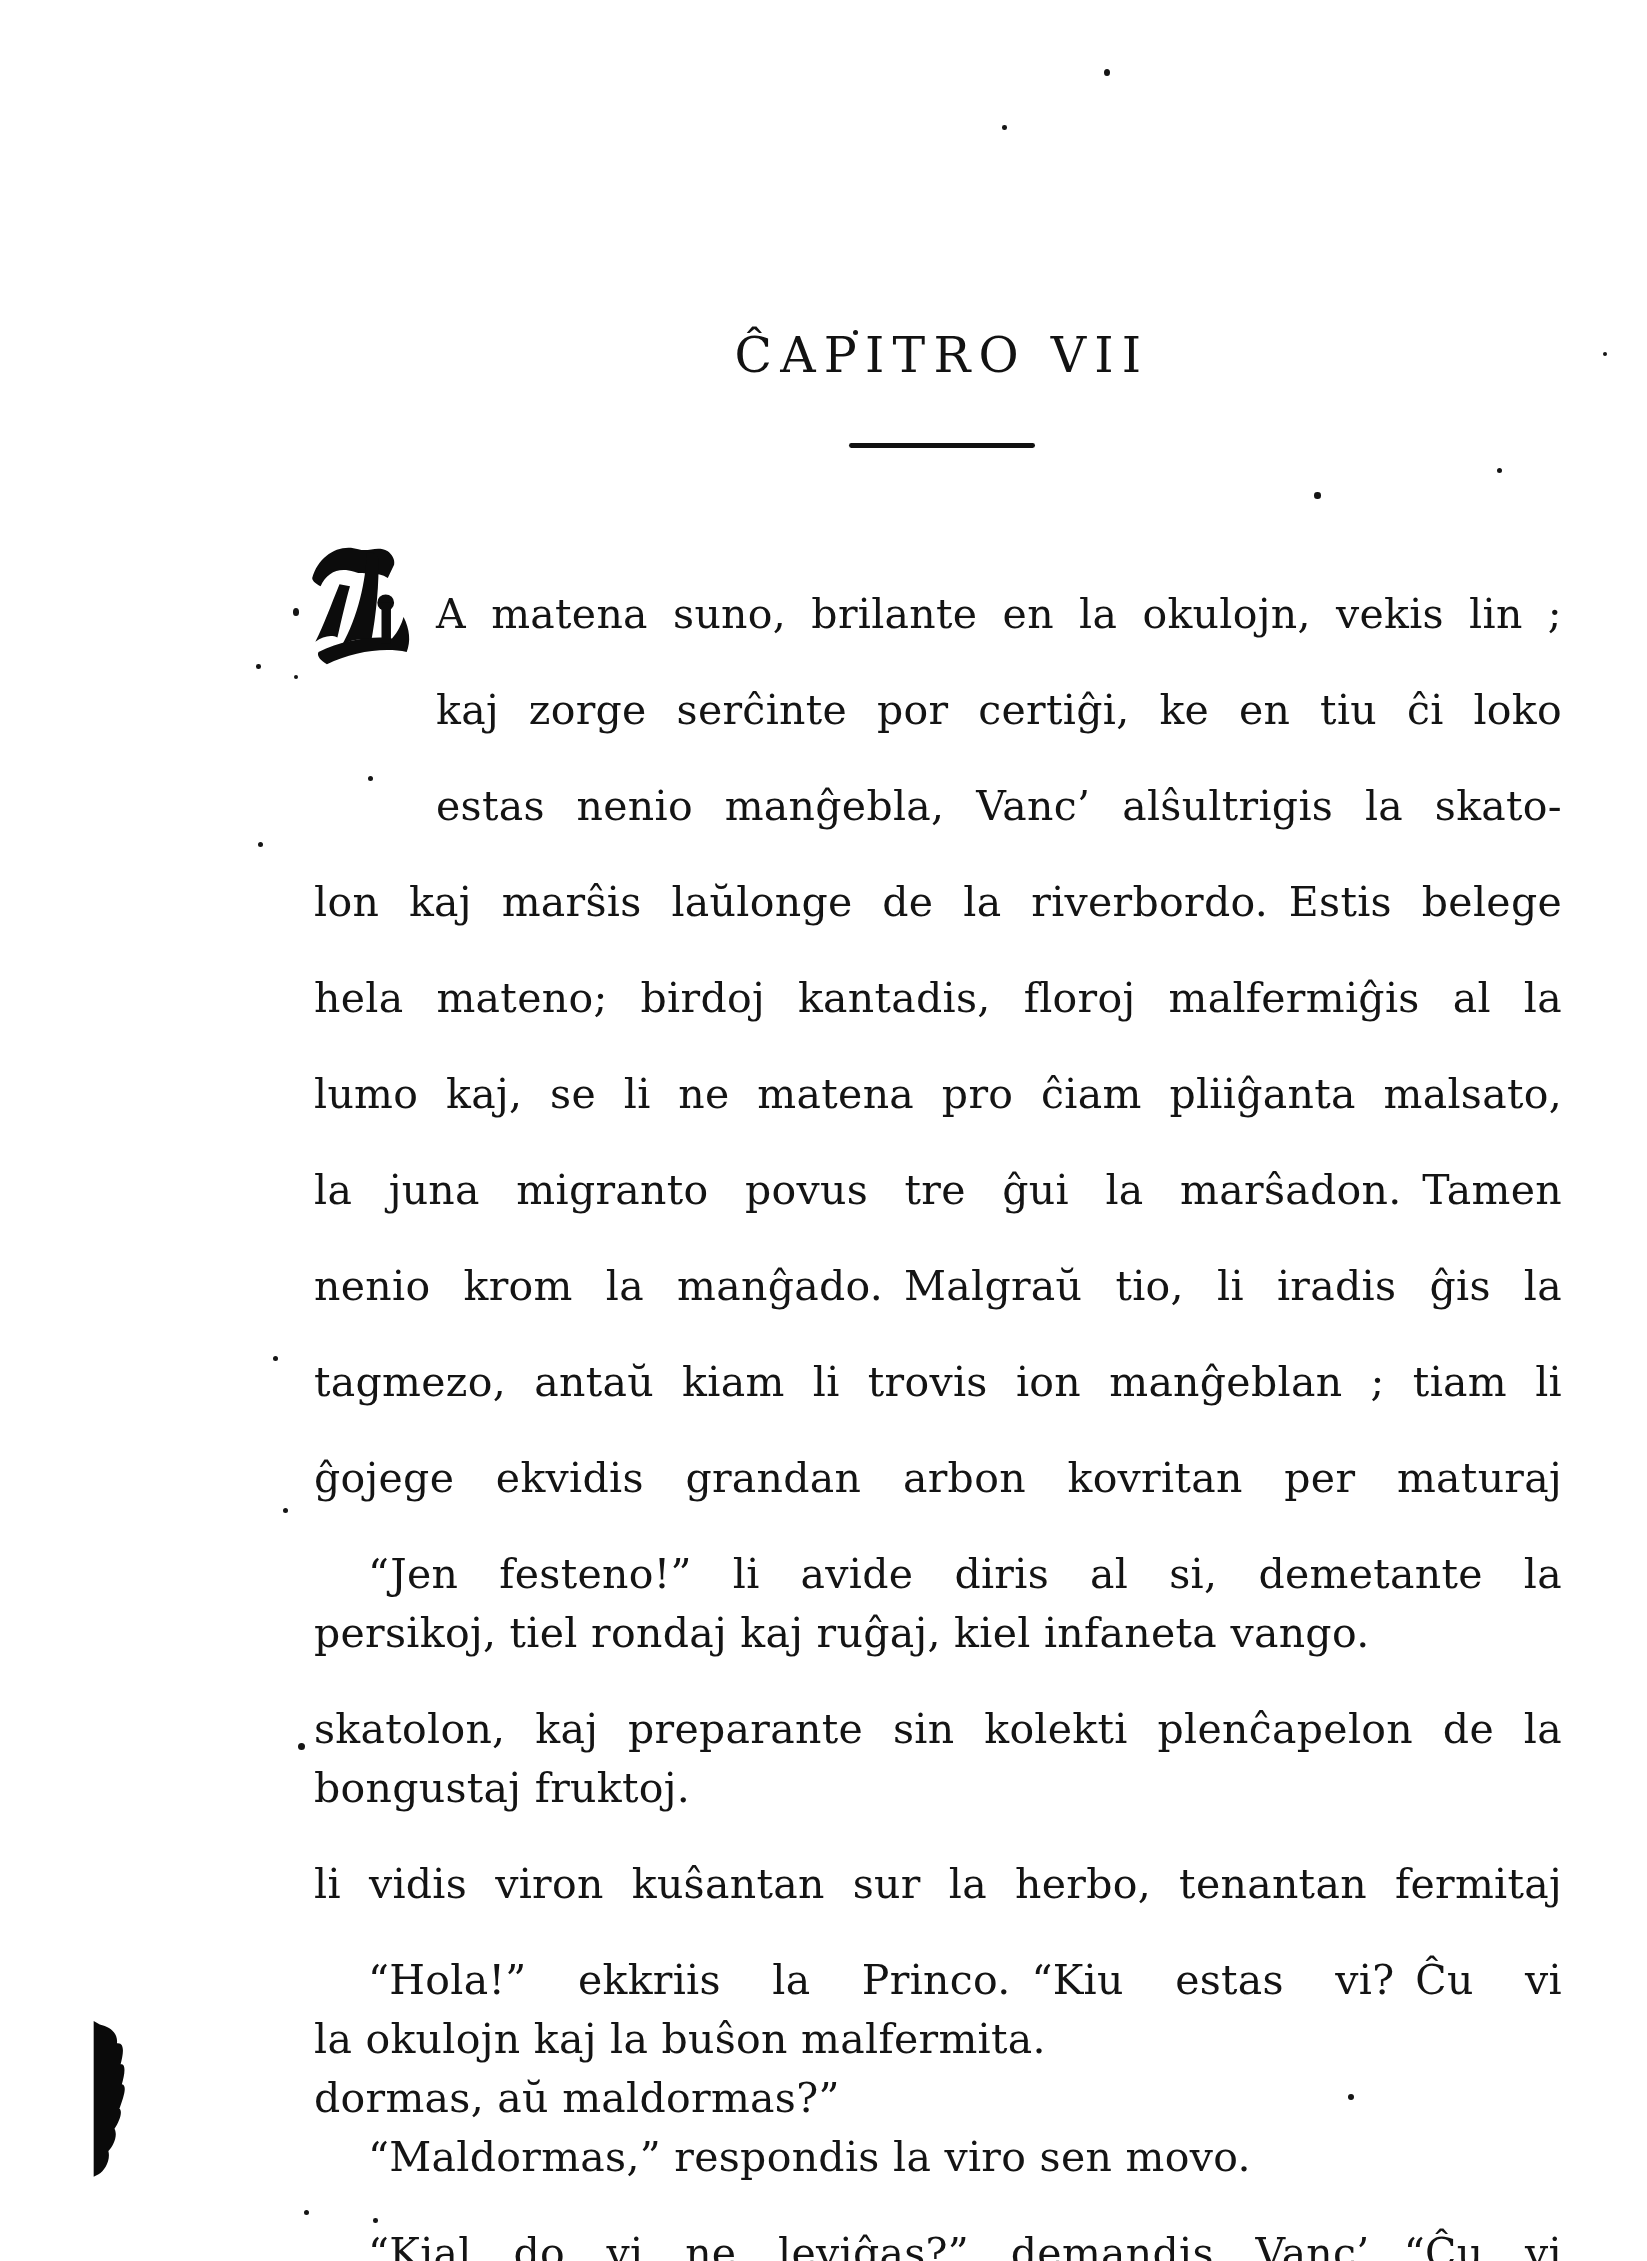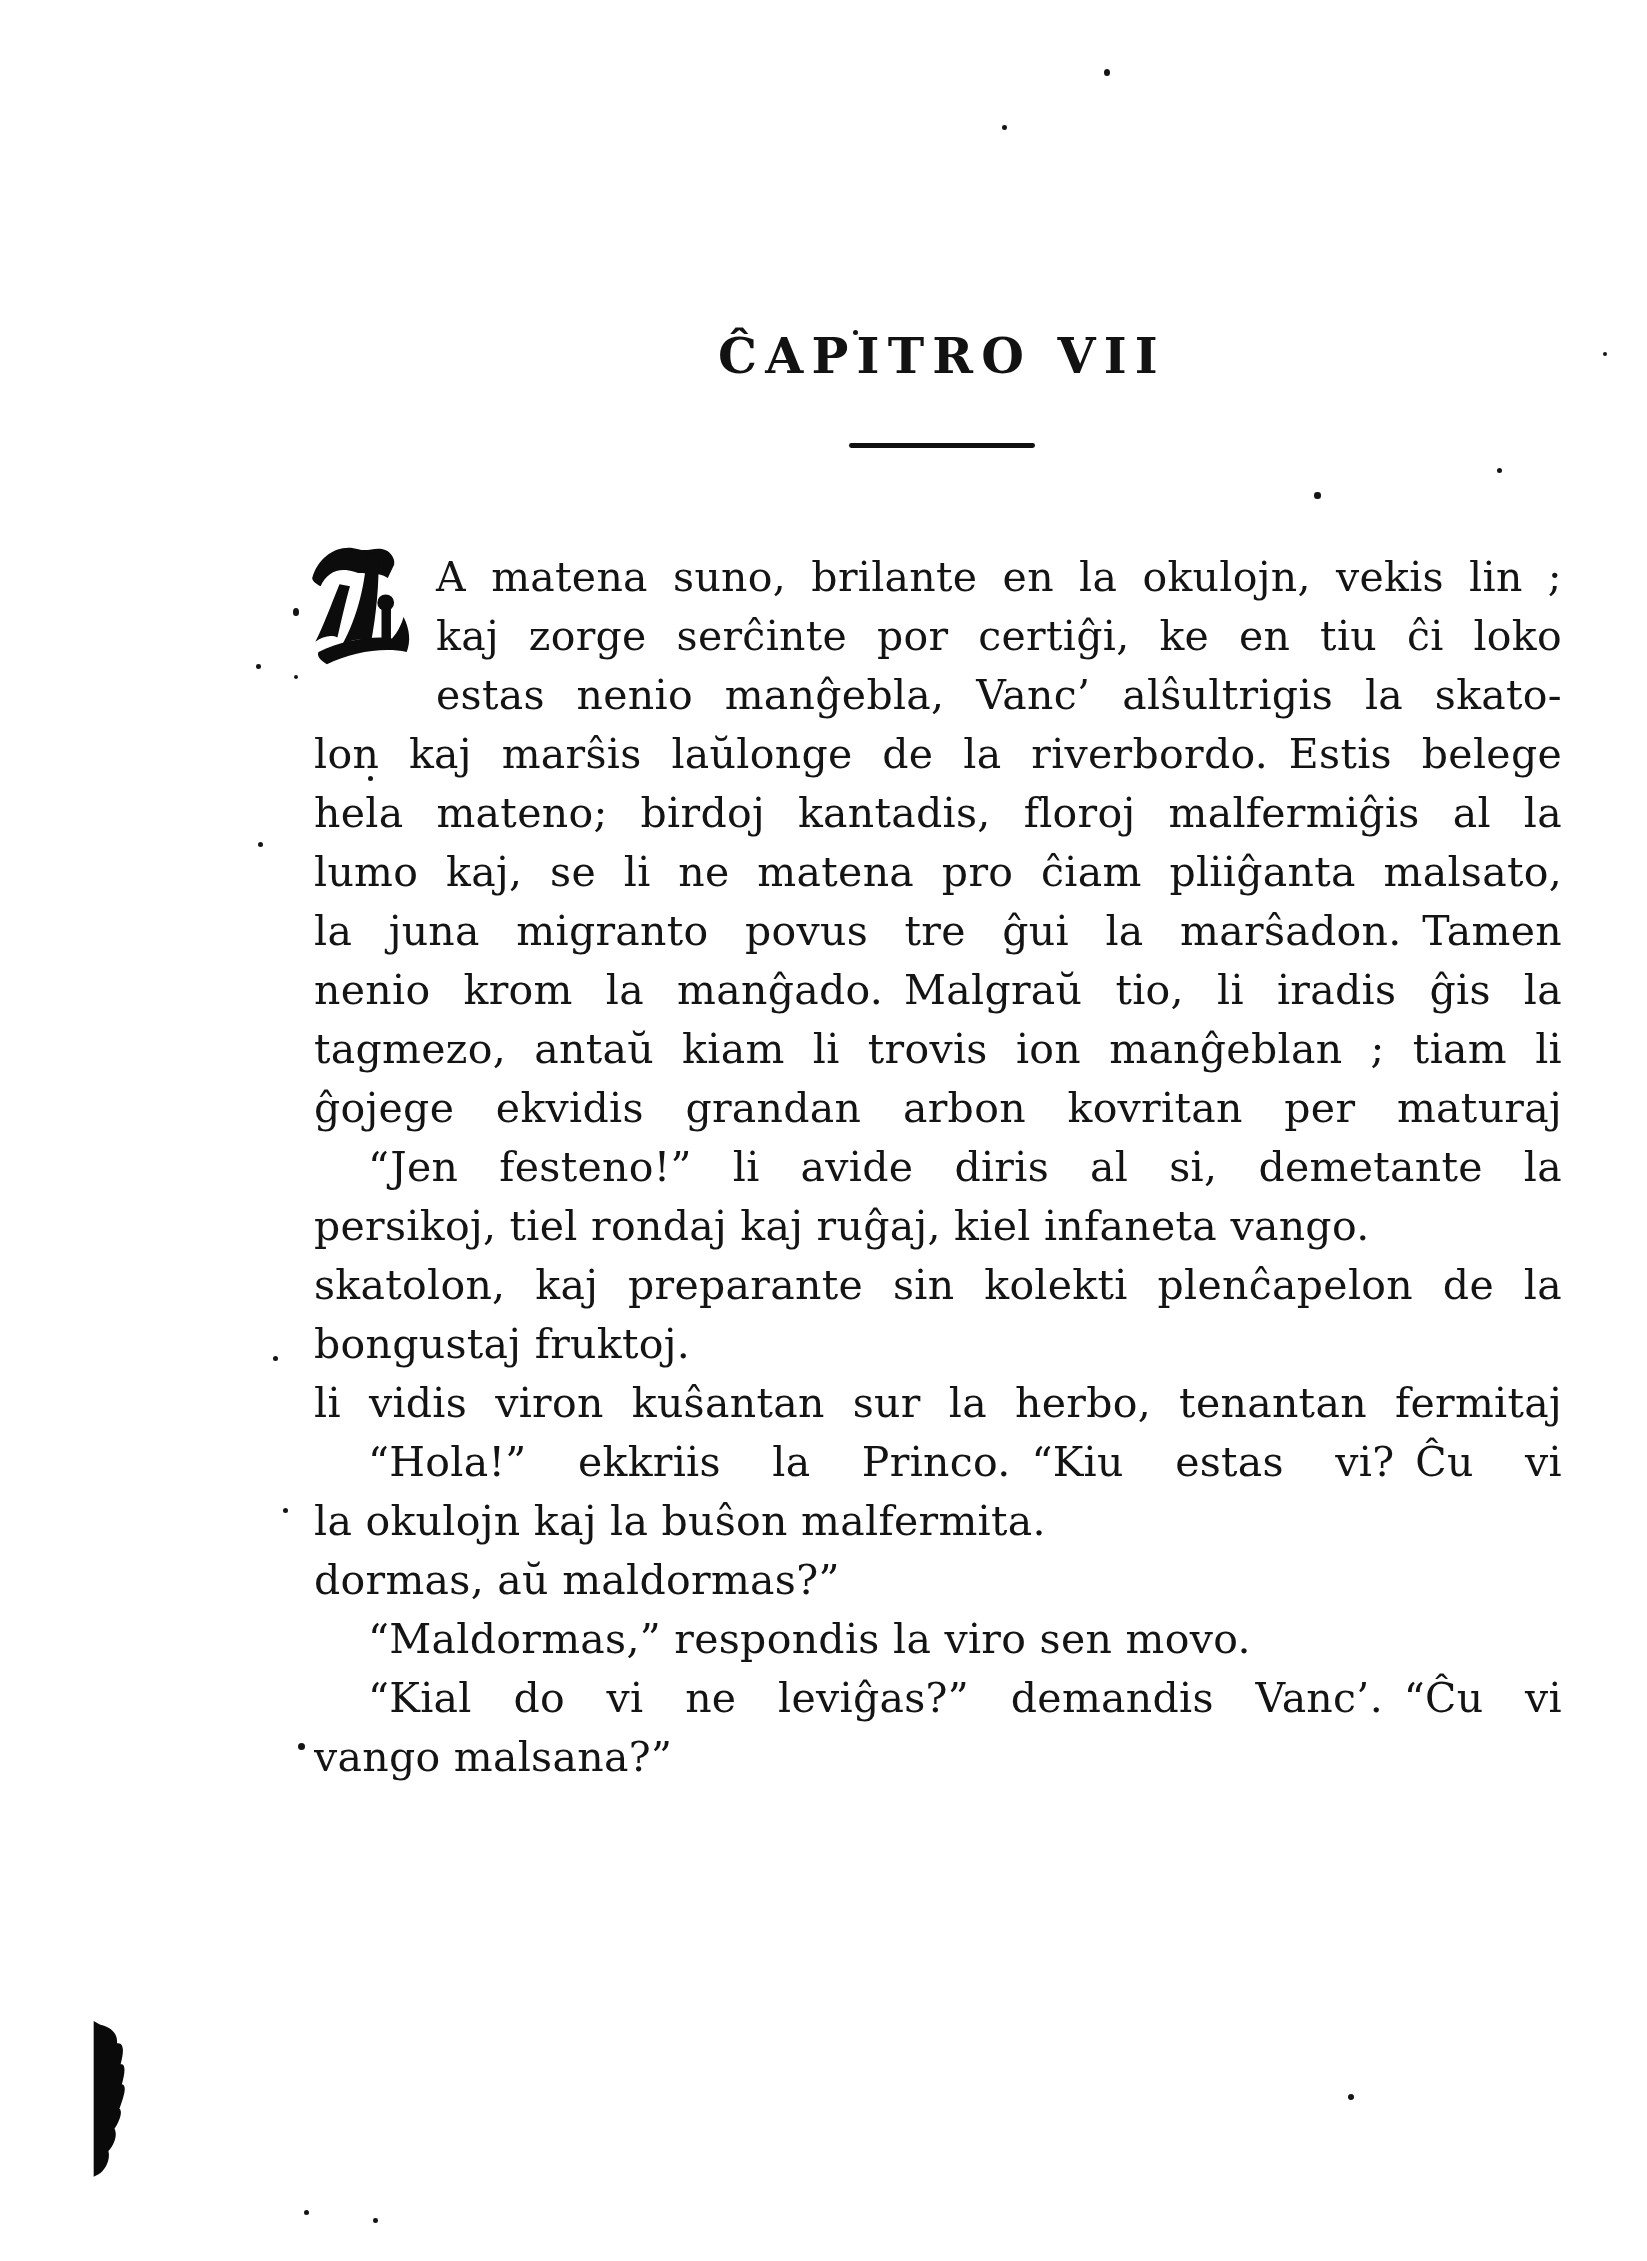--- a/index.html
+++ b/index.html
@@ -13,21 +13,21 @@
     width: 1648px; height: 2261px;
     background: #ffffff;
     color: #141414;
     overflow: hidden;
   }
   .title {
     position: absolute;
     top: 327px; left: 318px; width: 1248px;
     margin: 0;
     font-size: 49px;
-    font-weight: bold;
+    font-weight: normal;
     letter-spacing: 8.2px;
     text-align: center;
     color: #121212;
   }
   .rule {
     position: absolute;
     top: 443px; left: 849px;
     width: 186px; height: 5.3px;
     background: #111111;
     border-radius: 2.4px;
@@ -40,21 +40,21 @@
     position: relative;
     height: 59px;
     line-height: 59px;
     font-size: 41px;
     letter-spacing: 0.3px;
     white-space: normal;
     overflow: hidden;
     text-align: left;
   }
   
-  .j { text-align: justify; }
+  .j { text-align: justify; margin-top: 37px; }
   .j::after { content: ""; display: inline-block; width: 100%; height: 0; }
   
   .ind { text-indent: 54px; }
   
   .dc { padding-left: 122px; }
   .dropcap {
     position: absolute;
     top: -9.4px; left: -5.9px;
     width: 105px; height: 154px;
   }

